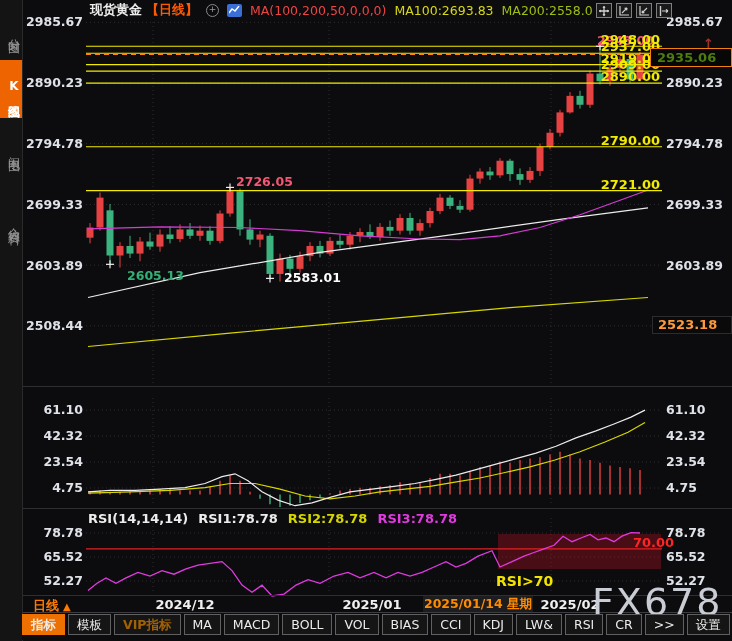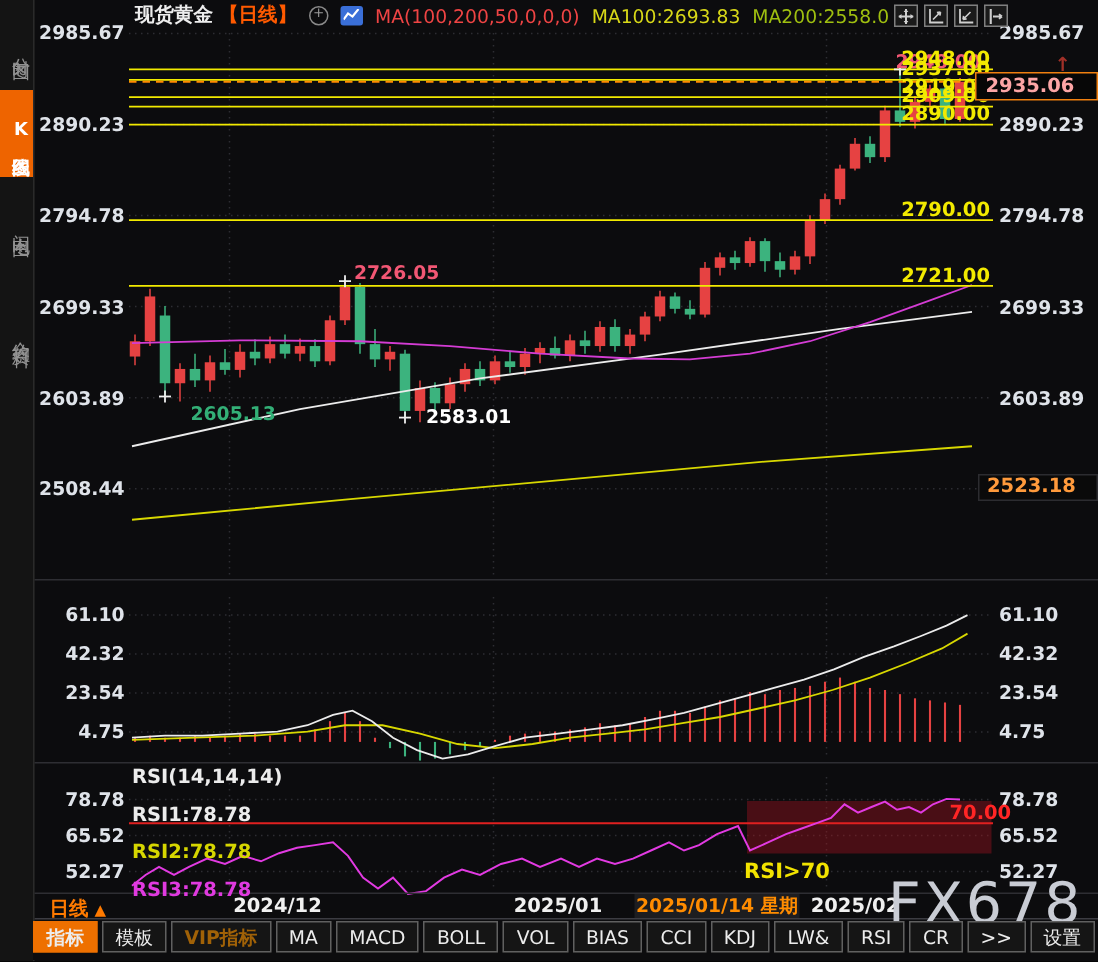--- a/index.html
+++ b/index.html
@@ -30,21 +30,21 @@
   
   .axl{position:absolute;left:25px;width:58px;text-align:right;font-size:12.5px;font-weight:700;
        color:#dfe3e9;line-height:13px;z-index:4;}
   .axr{position:absolute;left:666px;width:64px;text-align:left;font-size:12.5px;font-weight:700;
        color:#dfe3e9;line-height:13px;z-index:4;}
   
   .lvl{position:absolute;left:586px;width:74px;text-align:right;font-size:13px;font-weight:700;
        color:#f2ea00;line-height:13px;z-index:6;}
   .swing{position:absolute;font-size:12.5px;font-weight:700;line-height:13px;z-index:5;white-space:nowrap;}
   #pbox{position:absolute;left:650px;top:48px;width:74px;height:17px;border:1px solid #f08010;background:#070707;
-        color:#fca5a5;font-size:13px;font-weight:700;line-height:17px;padding-left:6px;z-index:7;}
+        color:#4d7c0f;font-size:13px;font-weight:700;line-height:17px;padding-left:6px;z-index:7;}
   #parrow{position:absolute;left:703px;top:36px;color:#a03028;font-size:13px;font-weight:700;z-index:7;}
   #lowbox{position:absolute;left:652px;top:316px;width:73px;height:16px;background:#0a0a0a;border:1px solid #2c2c30;
           color:#ff9a3c;font-size:13px;font-weight:700;line-height:16px;padding-left:5px;z-index:6;}
   
   .phdr{position:absolute;left:88px;display:flex;gap:10px;font-size:13px;font-weight:600;color:#ececec;
         white-space:nowrap;z-index:4;}
   .c-yel{color:#d6d600;} .c-mag{color:#e03ae0;}
   #rsiAnno{position:absolute;left:496px;top:573px;color:#f2e300;font-size:14px;font-weight:700;z-index:5;}
   #obLbl{position:absolute;left:633px;top:535px;color:#ff2525;font-size:13px;font-weight:700;z-index:5;}
   
@@ -366,21 +366,21 @@
 
   <div class="axl" style="top:403px;">61.10</div>
   <div class="axl" style="top:429px;">42.32</div>
   <div class="axl" style="top:455px;">23.54</div>
   <div class="axl" style="top:481px;">4.75</div>
   <div class="axr" style="top:403px;">61.10</div>
   <div class="axr" style="top:429px;">42.32</div>
   <div class="axr" style="top:455px;">23.54</div>
   <div class="axr" style="top:481px;">4.75</div>
 
-  <div class="phdr" style="top:511px;flex-direction:column;">
+  <div class="phdr" style="top:511px;">
     <span>RSI(14,14,14)</span>
     <span>RSI1:78.78</span>
     <span class="c-yel">RSI2:78.78</span>
     <span class="c-mag">RSI3:78.78</span>
   </div>
   <div class="axl" style="top:526px;">78.78</div>
   <div class="axl" style="top:550px;">65.52</div>
   <div class="axl" style="top:574px;">52.27</div>
   <div class="axr" style="top:526px;">78.78</div>
   <div class="axr" style="top:550px;">65.52</div>

